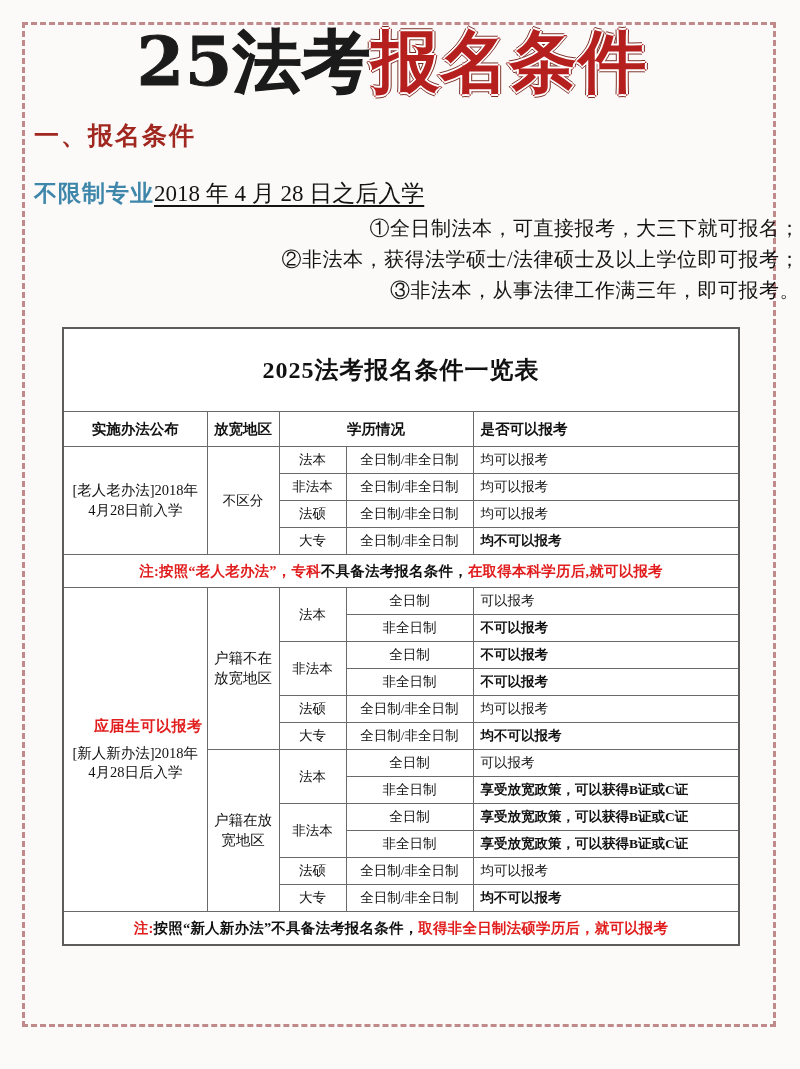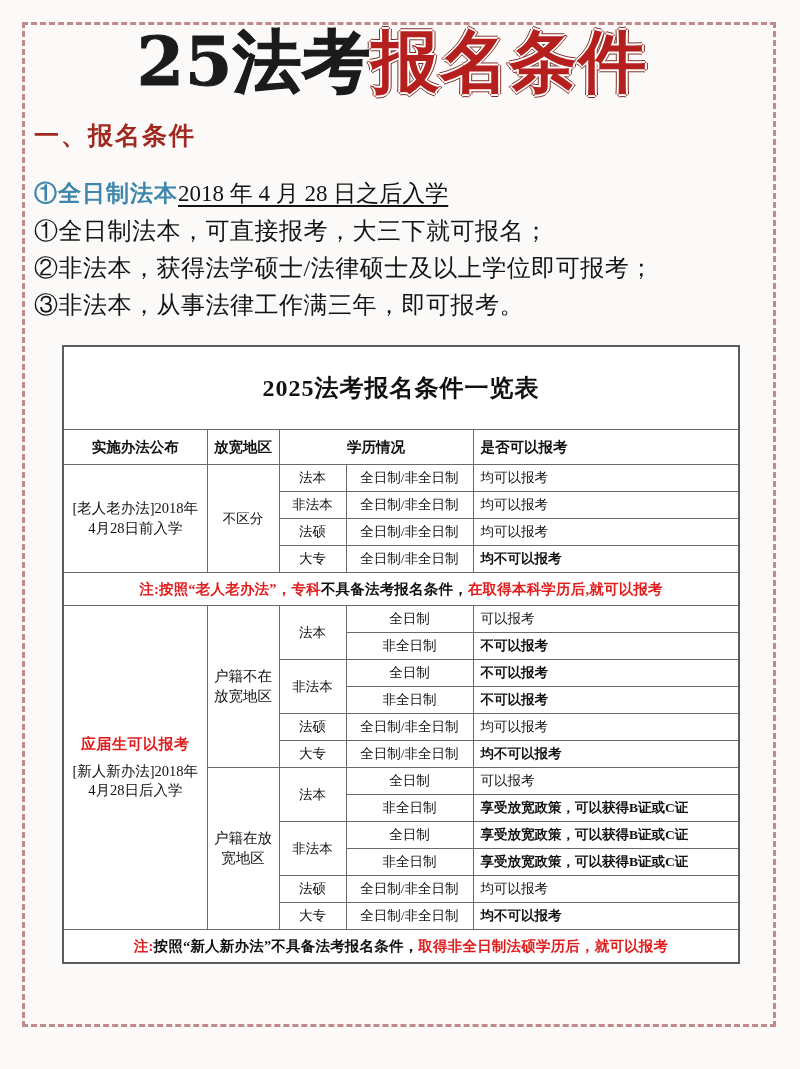--- a/index.html
+++ b/index.html
@@ -75,25 +75,26 @@
     text-underline-offset:4px;
   }
   .para{
     font-size:24px;
     line-height:1.55;
     color:#141414;
     margin:2px 50px 2px 0;
     letter-spacing:0.5px;
   }
   .item{
-    font-size:24px;
+    font-size:20px;
     line-height:1.5;
     color:#141414;
     letter-spacing:0.5px;
     margin:1px 0;
+    text-align:right;
   }
 
   
   .tbl-wrap{
     margin:22px 0 0 62px;
     width:676px;
   }
   table.main{
     border-collapse:collapse;
     width:676px;
@@ -132,21 +133,21 @@
     font-size:14.5px !important;
     height:28px;
     letter-spacing:0.2px;
     margin-left:41px;
   }
   .note .r{color:#e11d1d;}
   .note .b{color:#111;}
   .stack{line-height:1.3;margin-left:16px;}
   .big-red{
     color:#e11d1d;font-weight:bold;font-size:15px;
-    display:block;text-align:center;margin-bottom:8px;letter-spacing:0.5px;
+    display:block;text-align:right;margin-bottom:8px;letter-spacing:0.5px;
   }
   .blk-lbl{
     display:block;text-align:center;color:#111;font-size:14.5px;line-height:1.35;
   }
 </style>
 </head>
 <body>
 
 <div class="page-frame"></div>
 
@@ -154,21 +155,21 @@
 
   <div class="title">
     <span class="t-black">25法考</span><span class="t-red">报名条件</span>
   </div>
 
   <div class="sec-head">一、报名条件</div>
 
 
   <div class="blk" style="margin-top:26px;">
     <div class="sub-line">
-      <span class="kw">①全日制法本</span><span class="und">2018 年 4 月 28 日之后入学</span>
+      <span class="kw">不限制专业</span><span class="und">2018 年 4 月 28 日之后入学</span>
     </div>
     <div class="item">①全日制法本，可直接报考，大三下就可报名；</div>
     <div class="item">②非法本，获得法学硕士/法律硕士及以上学位即可报考；</div>
     <div class="item">③非法本，从事法律工作满三年，即可报考。</div>
   </div>
 
   <div class="tbl-wrap">
     <table class="main">
       <colgroup>
         <col style="width:144px">

